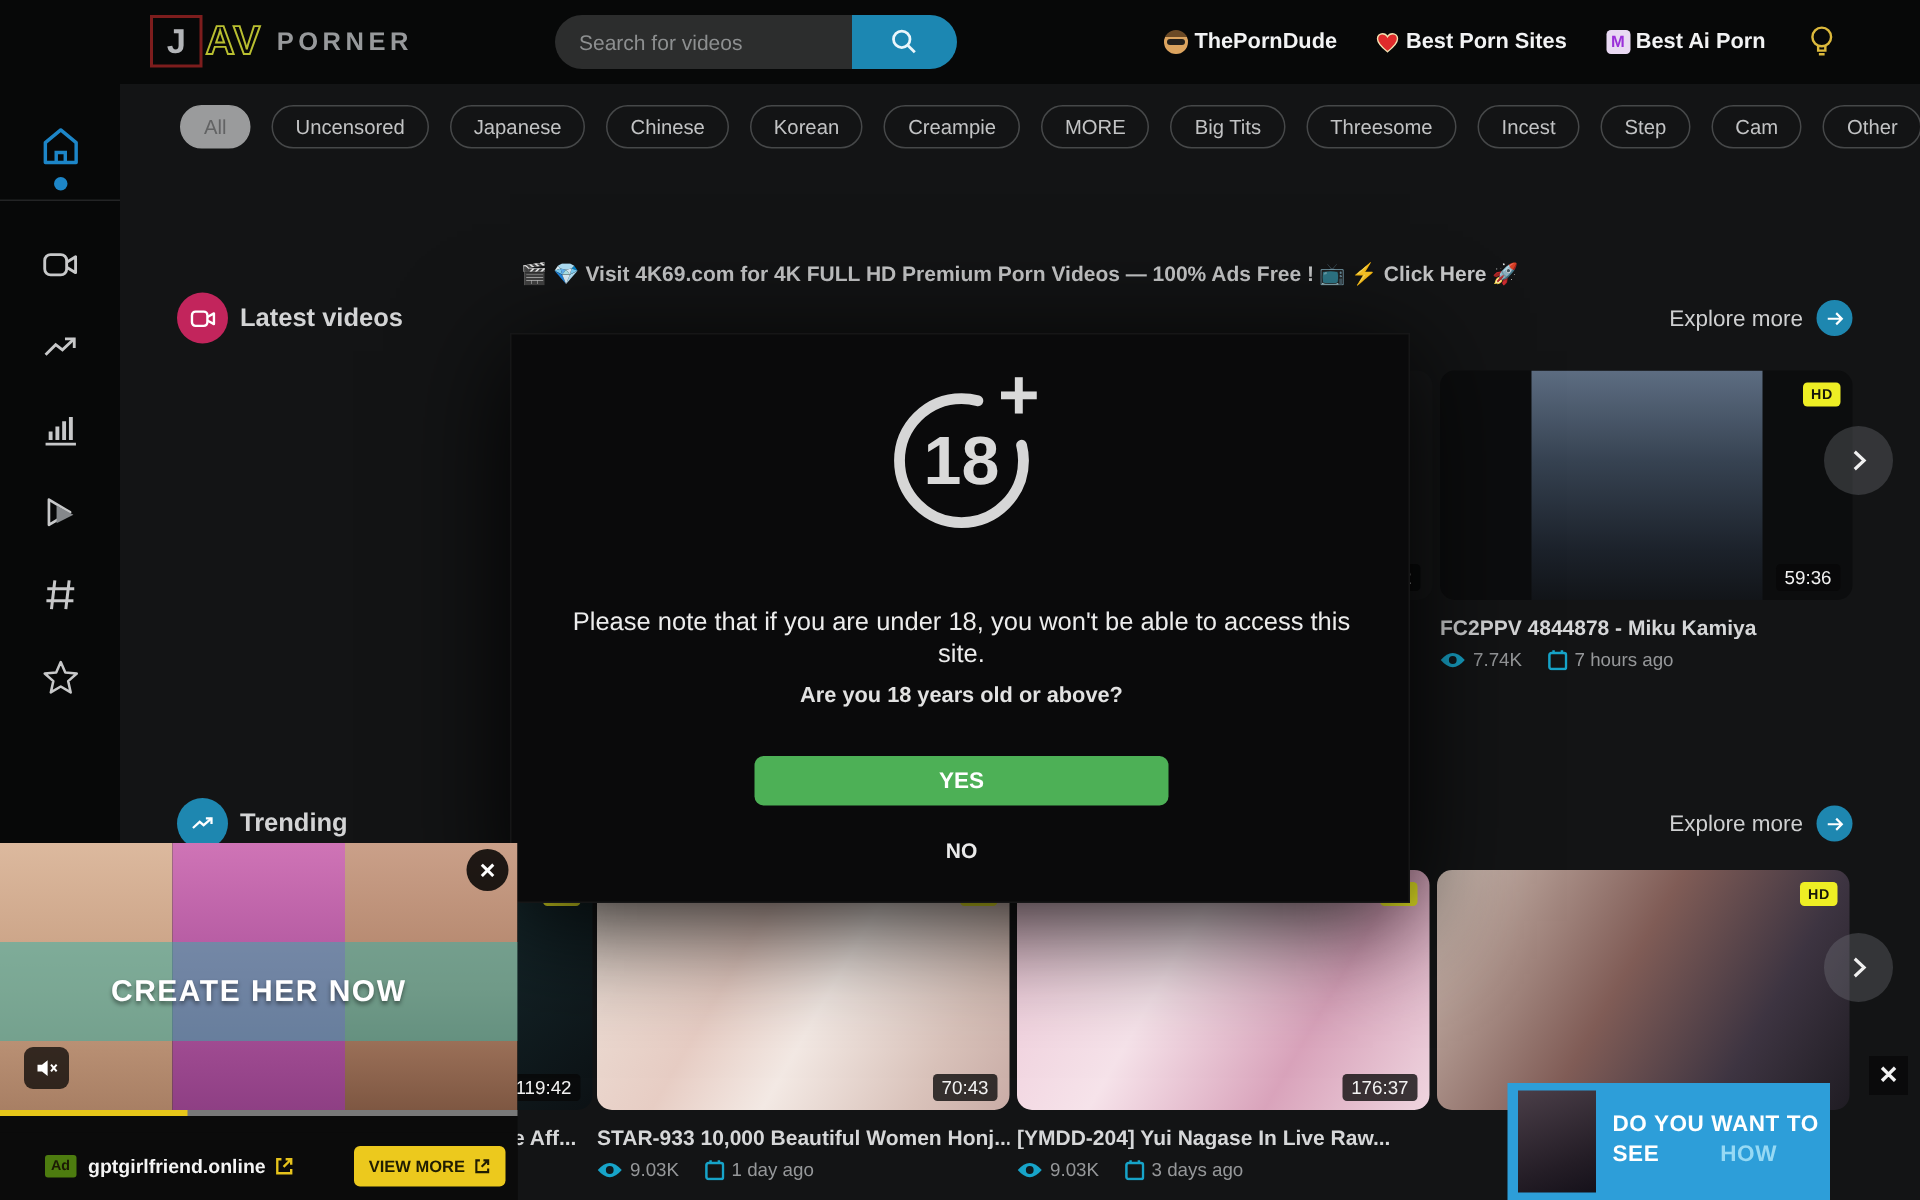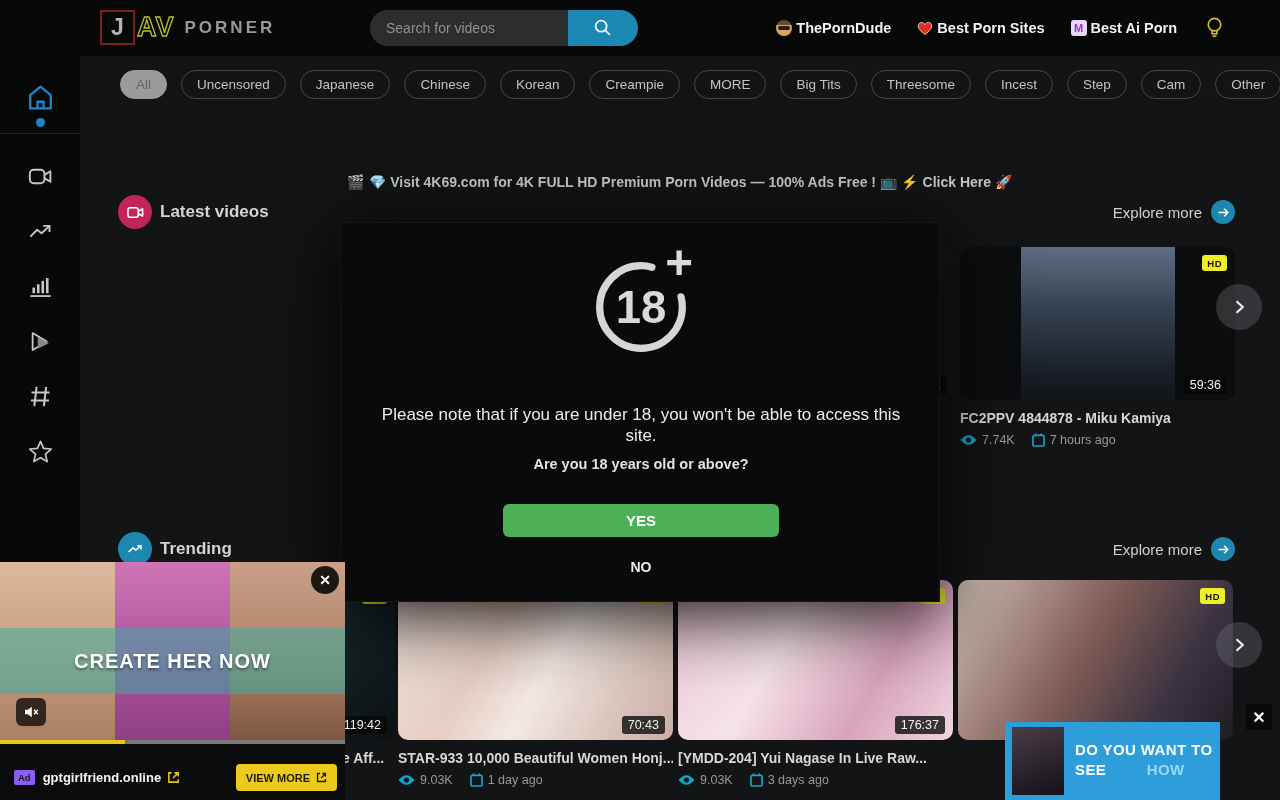--- a/index.html
+++ b/index.html
@@ -101,21 +101,21 @@
   .ad-tint { position:absolute; left:0; top:66px; width:345px; height:66px; background:rgba(48,178,168,.50);
     display:flex; align-items:center; justify-content:center; }
   .ad-headline { color:#fff; font-size:20px; font-weight:bold; letter-spacing:1px;
     text-shadow:0 2px 3px rgba(0,0,0,.45); white-space:nowrap; }
   .mute { position:absolute; left:16px; top:136px; width:30px; height:28px; background:rgba(0,0,0,.72);
     border-radius:6px; display:flex; align-items:center; justify-content:center; cursor:pointer; }
   .ad-progress { position:absolute; left:0; top:178px; width:345px; height:4px; background:rgba(255,255,255,.45); }
   .ad-progress .fill { width:125px; height:4px; background:#e6c619; }
   .ad-bar { position:absolute; left:0; top:193px; width:345px; height:45px; background:#0b0b0b;
     display:flex; align-items:center; }
-  .ad-tag { margin-left:14px; background:#8b5cf6; color:#1c1a04; font-size:9.5px; font-weight:bold;
+  .ad-tag { margin-left:30px; background:#4d7c0f; color:#1c1a04; font-size:9.5px; font-weight:bold;
     padding:2px 4px; border-radius:2px; }
   .ad-domain { margin-left:8px; color:#f4f4f4; font-size:13px; font-weight:bold; }
   .ad-ext { margin-left:6px; }
   .ad-cta { position:absolute; right:8px; top:9px; height:27px; background:#ecc91d; border:none;
     border-radius:4px; color:#201d02; font-size:11px; font-weight:bold; padding:0 10px;
     display:flex; align-items:center; gap:6px; cursor:pointer; font-family:"Liberation Sans",sans-serif; }
   .ad-close { position:absolute; left:311px; top:4px; width:28px; height:28px; border-radius:50%;
     background:rgba(0,0,0,.85); color:#fff; font-size:14px; font-weight:bold; display:flex;
     align-items:center; justify-content:center; cursor:pointer; }
 

